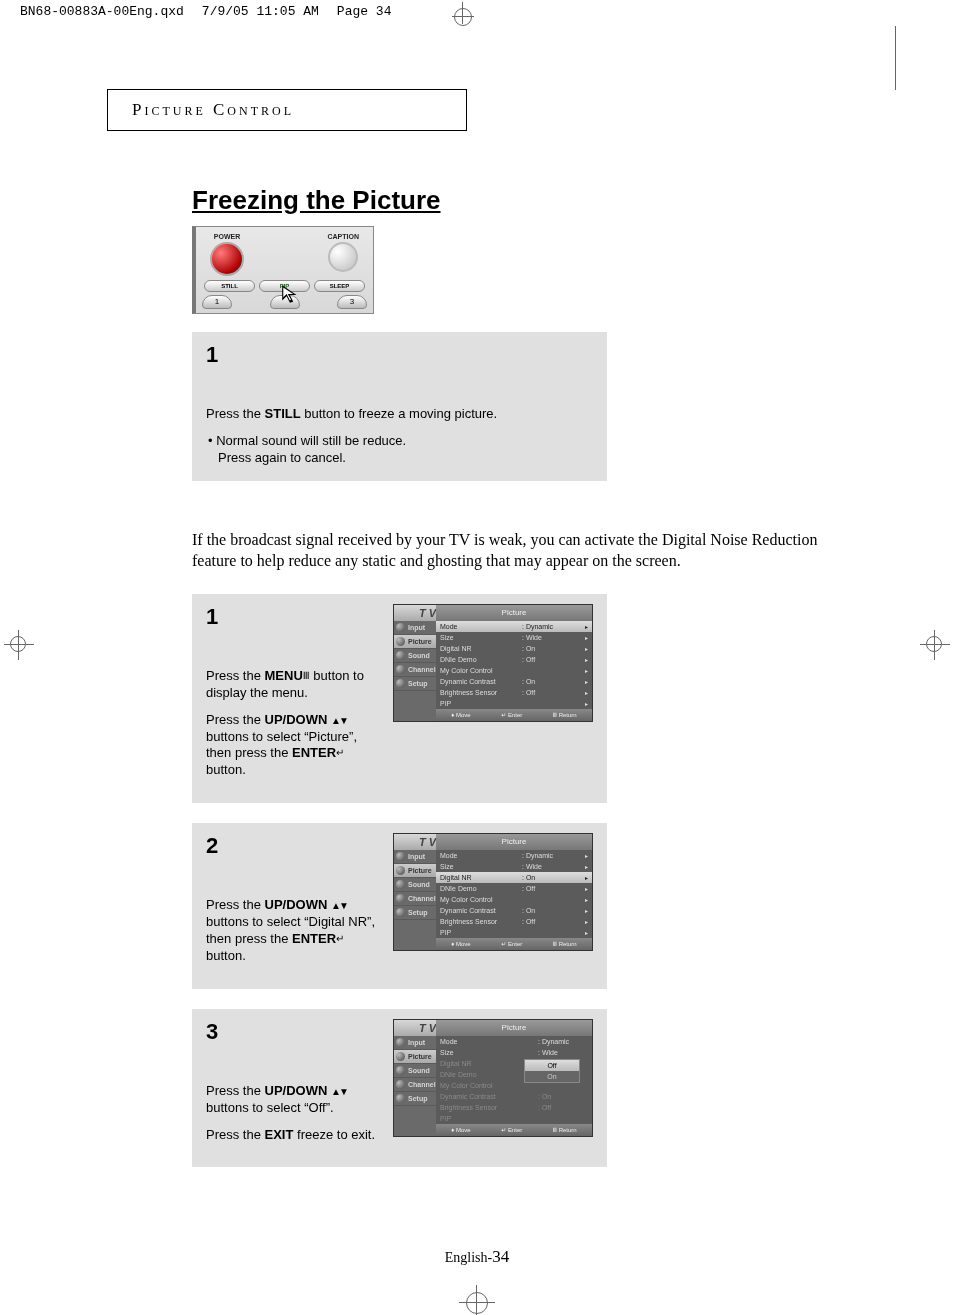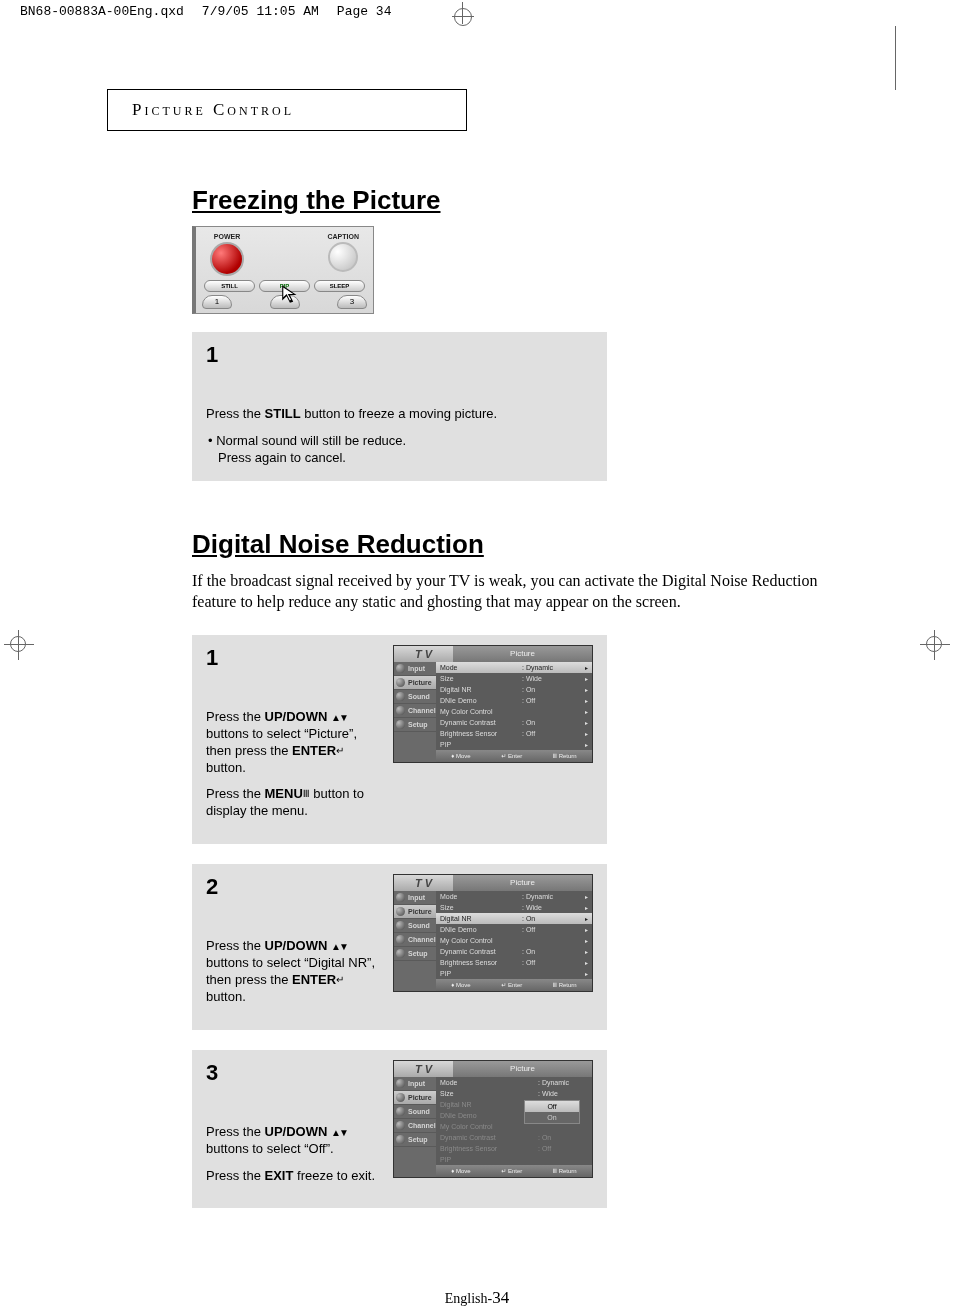--- a/index.html
+++ b/index.html
@@ -127,22 +127,22 @@
     background: #555;
     border: 1px solid #333;
     font-size: 7px;
     color: #ddd;
     position: relative;
   }
   .tv-titlebar {
     display: flex; height: 16px;
   }
   .tv-tv {
-    width: 59px; background: linear-gradient(#d8d8d8,#aaa); color: #444;
-    font-weight: bold; font-size: 11px; text-align: center; line-height: 16px;
+    width: 42px; background: linear-gradient(#d8d8d8,#aaa); color: #444;
+    font-weight: bold; font-size: 11px; text-align: right; line-height: 16px;
     font-style: italic;
   }
   .tv-pagetitle {
     flex: 1; background: linear-gradient(#999,#777); color: #eee; text-align: center;
     line-height: 16px; font-size: 8px;
   }
   .tv-body { display: flex; }
   .tv-side { width: 42px; background: #6a6a6a; }
   .tv-side-item {
     height: 14px; line-height: 14px; font-size: 7px; font-weight: bold;
@@ -269,32 +269,31 @@
       <div class="step-num">1</div>
       <div class="step-text">
         <p>
           <span>Press the </span><b>STILL</b><span> button to freeze a moving picture.</span>
         </p>
         <div class="bullet">• Normal sound will still be reduce.</div>
         <div style="padding-left:12px">Press again to cancel.</div>
       </div>
     </div>
 
-    <h2>Digital Noise Reduction</h2>
     <p class="intro">If the broadcast signal received by your TV is weak, you can activate the Digital Noise Reduction feature to help reduce any static and ghosting that may appear on the screen.</p>
 
     <div class="grey-block wide">
       <div class="step-col">
         <div class="step-num">1</div>
         <div class="step-text">
           <p>
-            <span>Press the </span><b>UP/DOWN</b> <span class="updown">▲▼</span><span> buttons to select “Picture”, then press the </span><b>ENTER</b><span class="mglyph">↵</span><span> button.</span>
+            <span>Press the </span><b>MENU</b><span class="mglyph">Ⅲ</span><span> button to display the menu.</span>
           </p>
           <p>
-            <span>Press the </span><b>MENU</b><span class="mglyph">Ⅲ</span><span> button to display the menu.</span>
+            <span>Press the </span><b>UP/DOWN</b> <span class="updown">▲▼</span><span> buttons to select “Picture”, then press the </span><b>ENTER</b><span class="mglyph">↵</span><span> button.</span>
           </p>
         </div>
       </div>
       <div class="tv-menu">
         <div class="tv-titlebar">
           <div class="tv-tv">T V</div>
           <div class="tv-pagetitle">Picture</div>
         </div>
         <div class="tv-body">
           <div class="tv-side">

